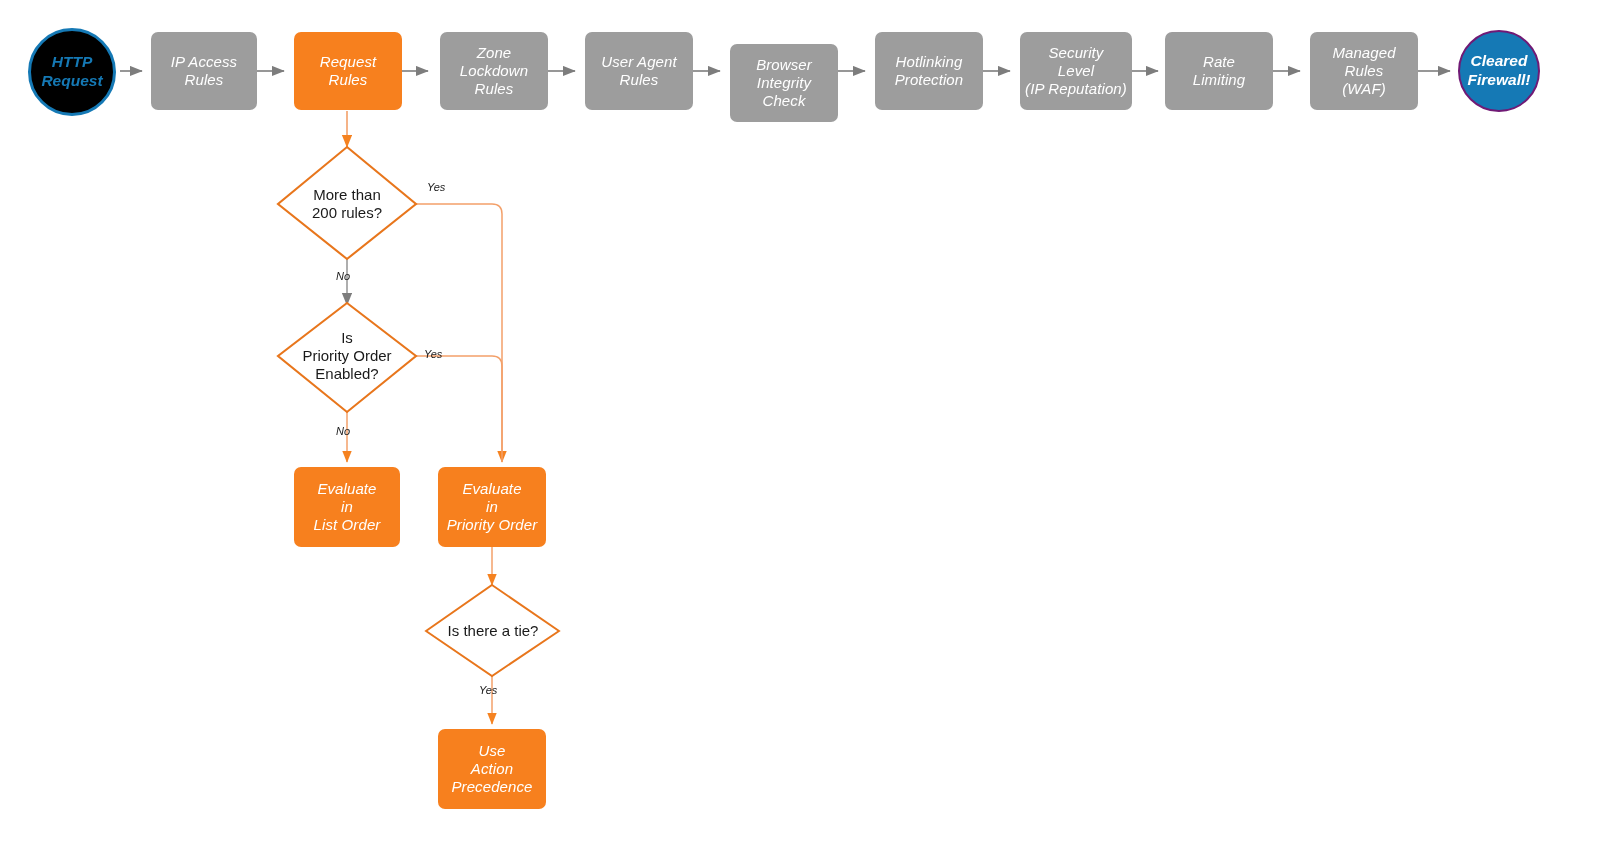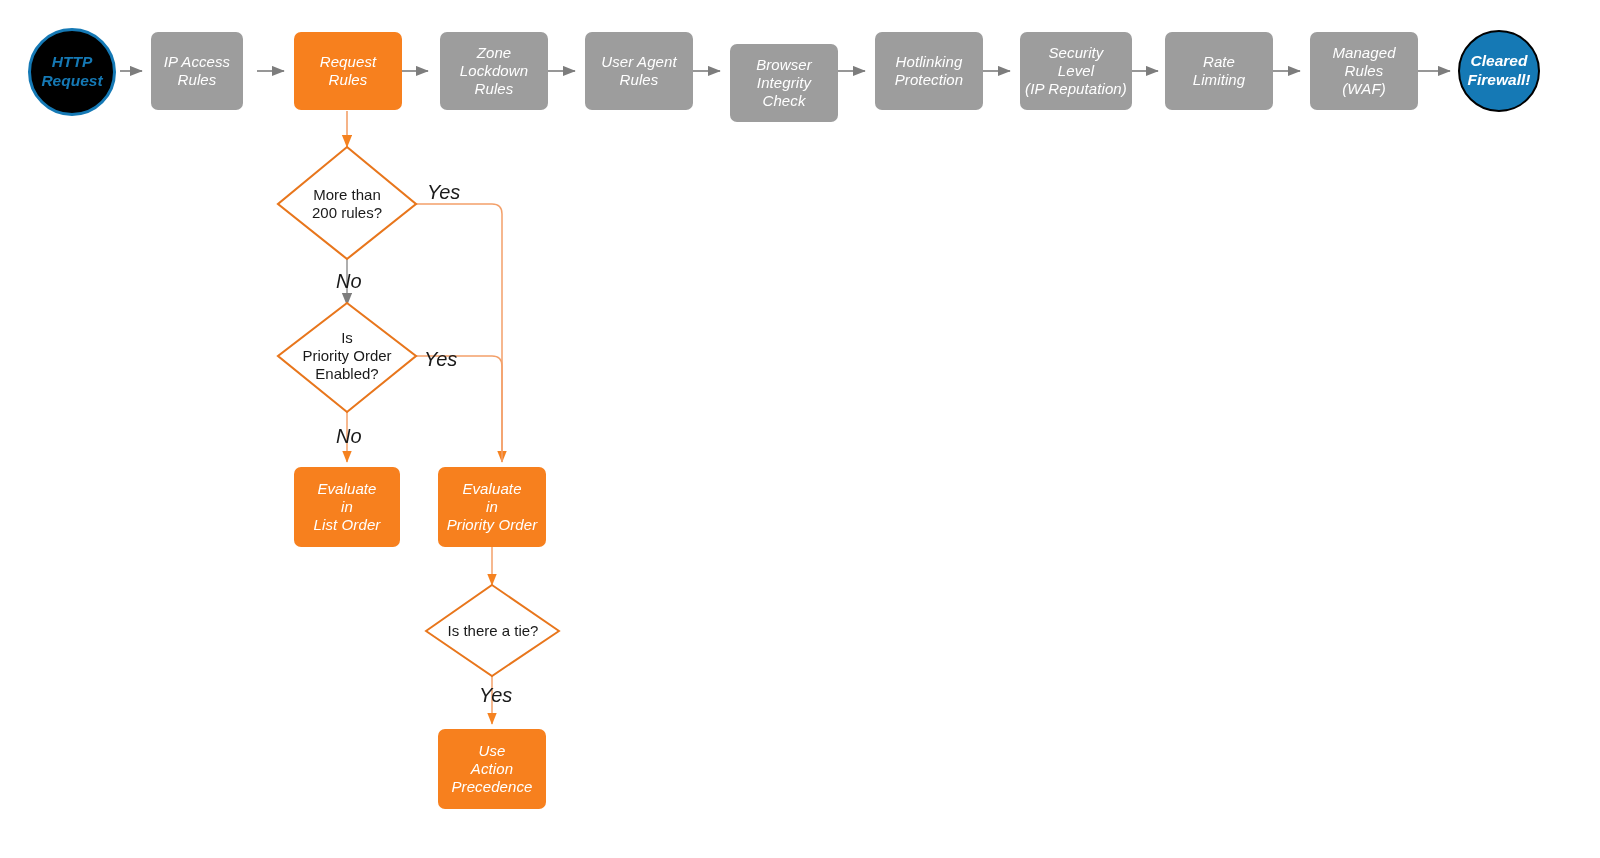--- a/index.html
+++ b/index.html
@@ -57,37 +57,37 @@
     line-height: 1.2;
   }
   .terminator.start {
     background: #000000;
     border: 3.5px solid #1579b5;
     color: #1579b5;
     font-style: italic;
   }
   .terminator.end {
     background: #1579b5;
-    border: 2px solid #000000;
+    border: 2px solid #701a75;
     color: #ffffff;
   }
   .decision-label {
     position: absolute;
     display: flex;
     align-items: center;
     justify-content: center;
     text-align: center;
     color: #1a1a1a;
     font-size: 15px;
     line-height: 1.22;
     pointer-events: none;
   }
   .edge-label {
     position: absolute;
-    font-size: 20px;
+    font-size: 11px;
     font-style: italic;
     color: #1a1a1a;
     white-space: nowrap;
   }
   .node-text {
     display: block;
     white-space: pre-line;
   }
 </style>
 </head>
@@ -135,21 +135,21 @@
     <polygon points="347,147 416,204 347,259 278,204" fill="#ffffff" stroke="#e8761c" stroke-width="2.1"></polygon>
     <polygon points="347,303 416,356 347,412 278,356" fill="#ffffff" stroke="#e8761c" stroke-width="2.1"></polygon>
     <polygon points="492,585 559,631 492,676 426,631" fill="#ffffff" stroke="#e8761c" stroke-width="1.9"></polygon>
   </svg>
 
   <div class="node terminator start" style="left:28px; top:28px; width:88px; height:88px;">
     <span class="node-text">HTTP
 Request</span>
   </div>
 
-  <div class="node proc gray" style="left:151px; top:32px; width:92px; height:78px;text-align:center;">
+  <div class="node proc gray" style="left:151px; top:32px; width:106px; height:78px;text-align:center;">
     <span class="node-text">IP Access
 Rules</span>
   </div>
 
   <div class="node proc orange" style="left:294px; top:32px; width:108px; height:78px;">
     <span class="node-text">Request
 Rules</span>
   </div>
 
   <div class="node proc gray" style="left:440px; top:32px; width:108px; height:78px;">

